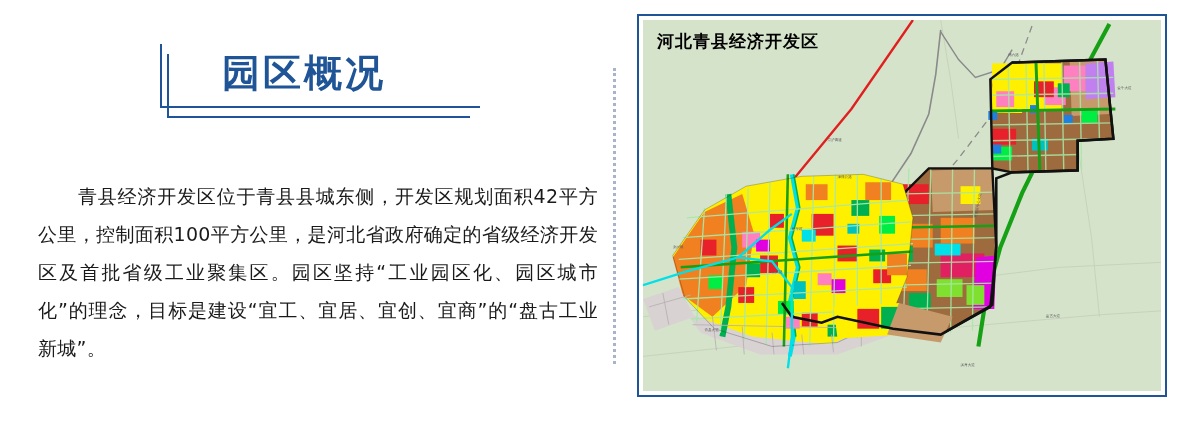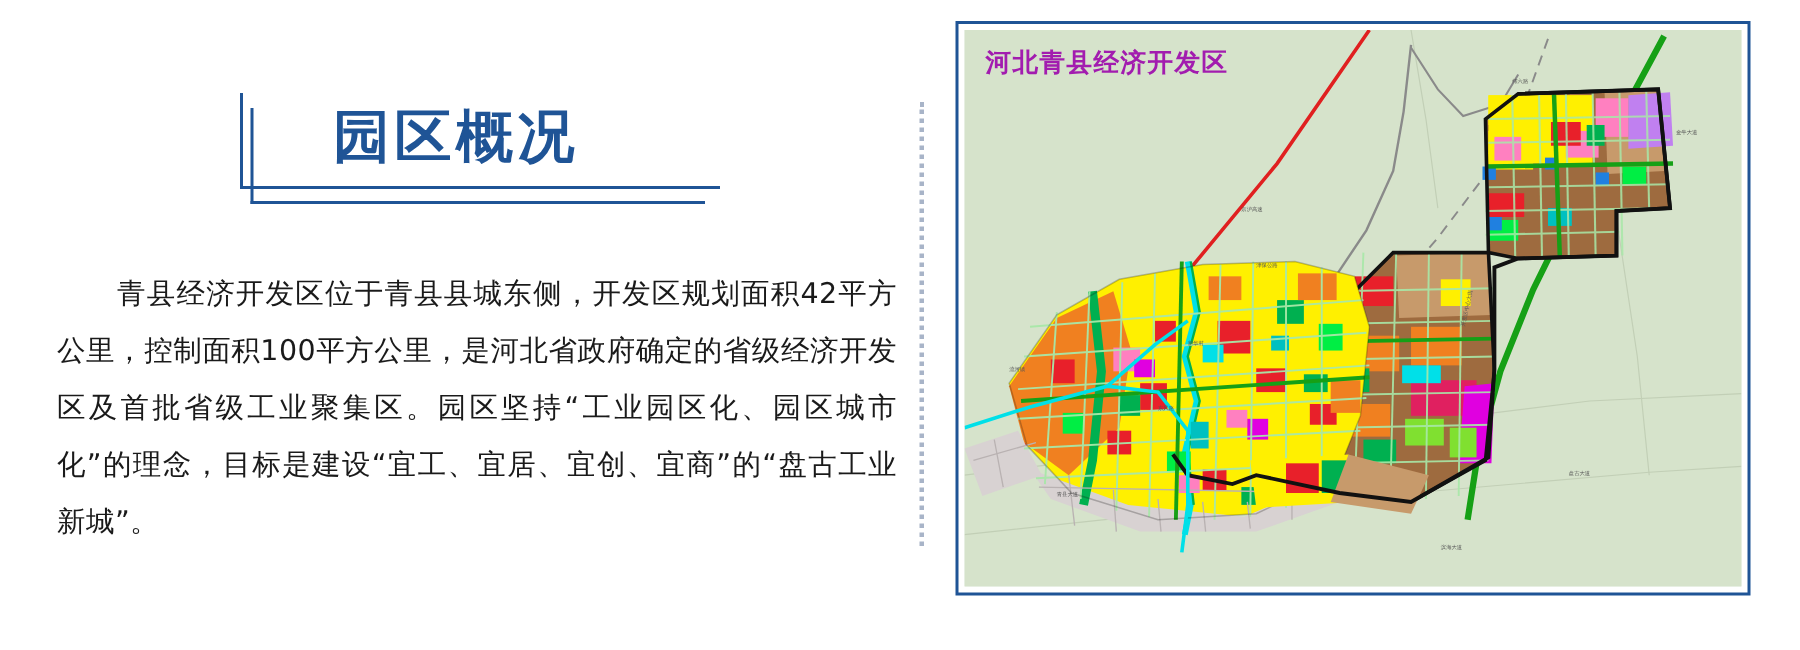--- a/index.html
+++ b/index.html
@@ -19,21 +19,21 @@
   #left-column {
     position: absolute;
     left: 0; top: 0;
     width: 610px; height: 433px;
   }
 
   
   #section-heading {
     position: absolute;
     left: 150px;
-    top: 62px;
+    top: 44px;
     width: 340px;
     height: 76px;
   }
   .bracket {
     position: absolute;
     box-sizing: border-box;
     border-left: 2px solid #1F5496;
     border-bottom: 2px solid #1F5496;
   }
   #bracket-outer {
@@ -106,21 +106,21 @@
     overflow: hidden;
   }
   #map-title {
     position: absolute;
     left: 14px;
     top: 10px;
     z-index: 40;
     font-family: "DejaVu Sans", "Liberation Sans", sans-serif;
     font-size: 17px;
     font-weight: bold;
-    color: #a21caf;
+    color: #000000;
     letter-spacing: 1px;
     white-space: nowrap;
   }
   #map-svg {
     position: absolute;
     left: 0; top: 0;
     width: 100%; height: 100%;
     display: block;
   }
 </style>

